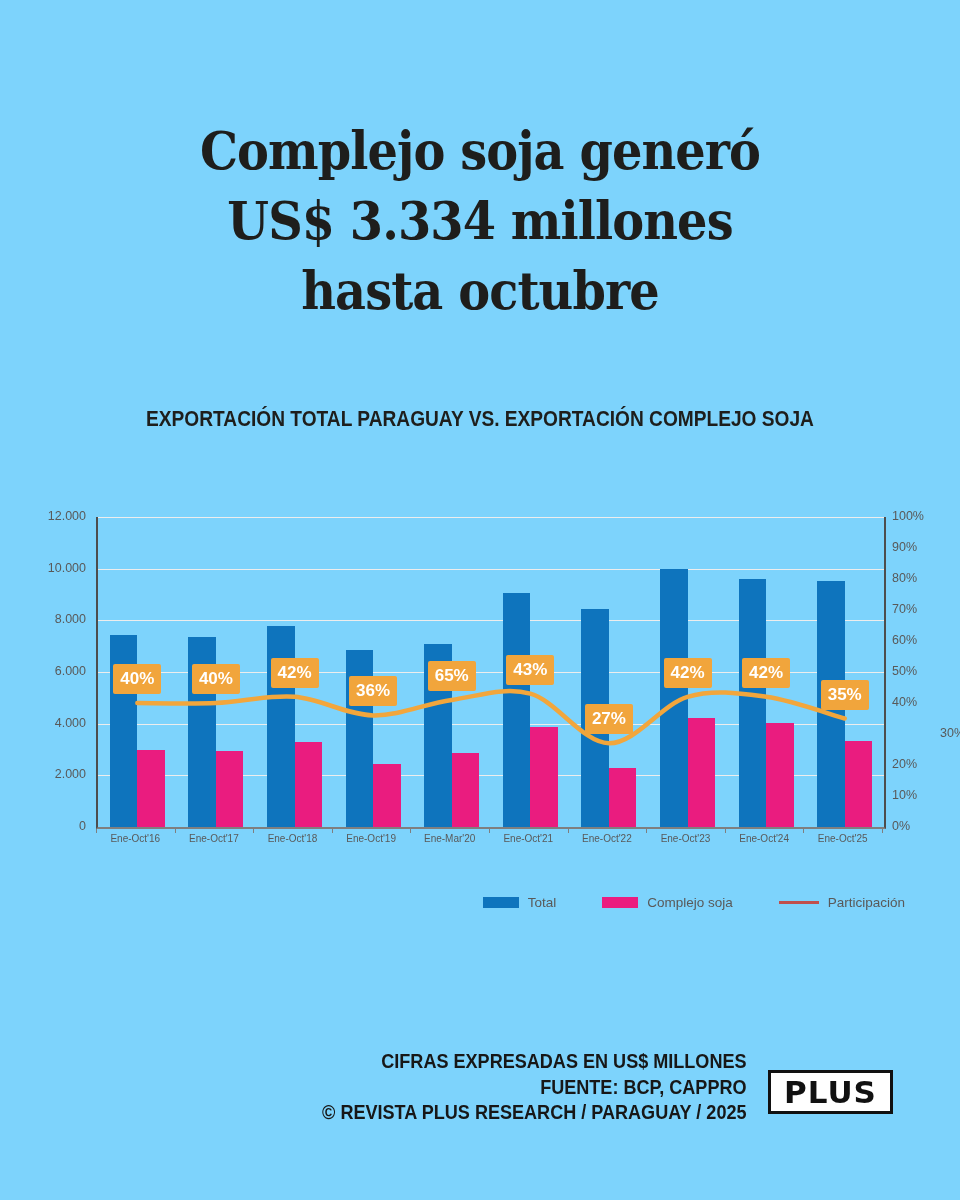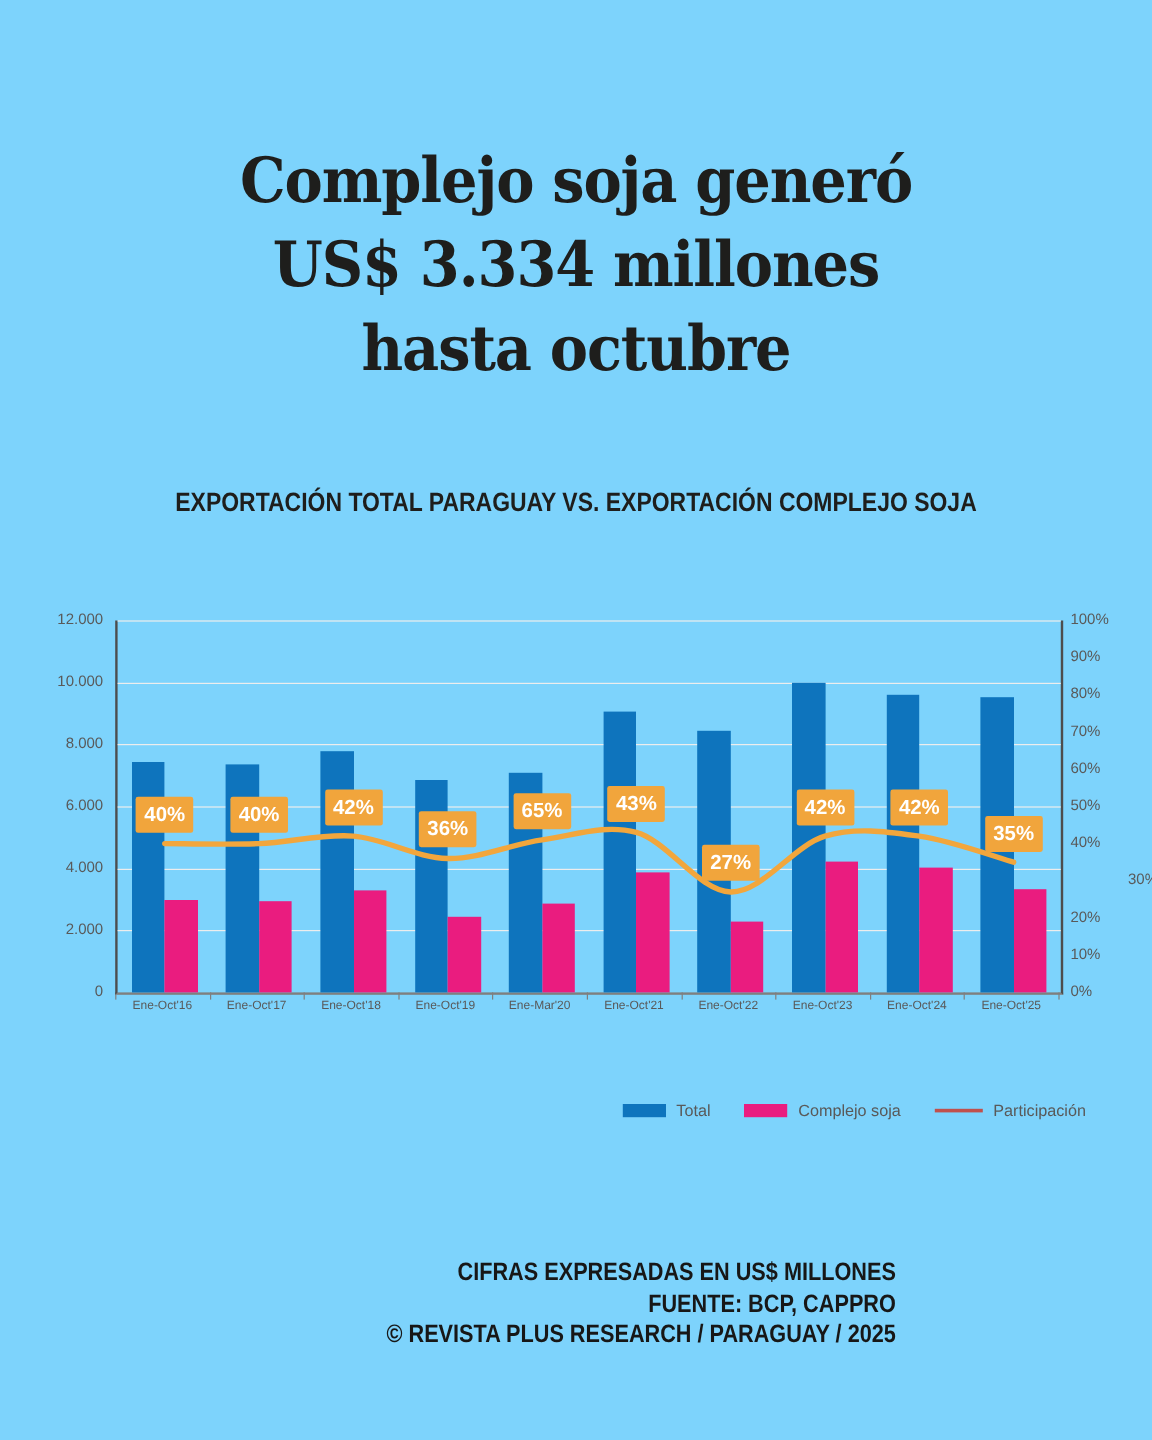--- a/index.html
+++ b/index.html
@@ -24,21 +24,21 @@
   .bar{position:absolute; bottom:0;}
   .ytick-l{position:absolute; width:86px; text-align:right; font-size:12.5px; color:#595959;}
   .ytick-r{position:absolute; left:892px; text-align:right; font-size:12.5px; color:#595959;}
   .xtick{position:absolute; top:833px; text-align:center; font-size:10px; color:#595959;}
   .xmark{position:absolute; top:827px; width:1px; height:6px; background:#7f7f7f;}
   #line-svg{position:absolute; left:0; top:0; overflow:visible; pointer-events:none;}
   .pct-label{position:absolute; width:48px; height:30px; line-height:30px; text-align:center;
              color:#ffffff; font-weight:700; font-size:17px; border-radius:2px;}
 
   
-  .legend{position:absolute; top:918px; right:55px; display:flex; align-items:center; gap:28px;}
+  .legend{position:absolute; top:895px; right:55px; display:flex; align-items:center; gap:46px;}
   .legend-item{display:flex; align-items:center; gap:9px;}
   .legend-swatch{width:36px; height:11px;}
   .legend-line{width:40px; height:3px;}
   .legend-label{font-size:13.5px; color:#595959;}
 
   
   .footer{position:absolute; top:1048px; right:213px; text-align:right;
           font-size:21px; font-weight:600; line-height:25.5px; color:#171717;
           transform:scaleX(0.86); transform-origin:right top; white-space:nowrap;}
   .plus-logo{position:absolute; top:1070px; right:67px; width:119px; height:38px;
@@ -157,14 +157,15 @@
       <span class="legend-label">Participación</span>
     </div>
   </div>
 
   <div class="footer">
     <div>CIFRAS EXPRESADAS EN US$ MILLONES</div>
     <div>FUENTE: BCP, CAPPRO</div>
     <div>© REVISTA PLUS RESEARCH / PARAGUAY / 2025</div>
   </div>
 
+  <div class="plus-logo">PLUS</div>
 
 </div>
 
 </body></html>

